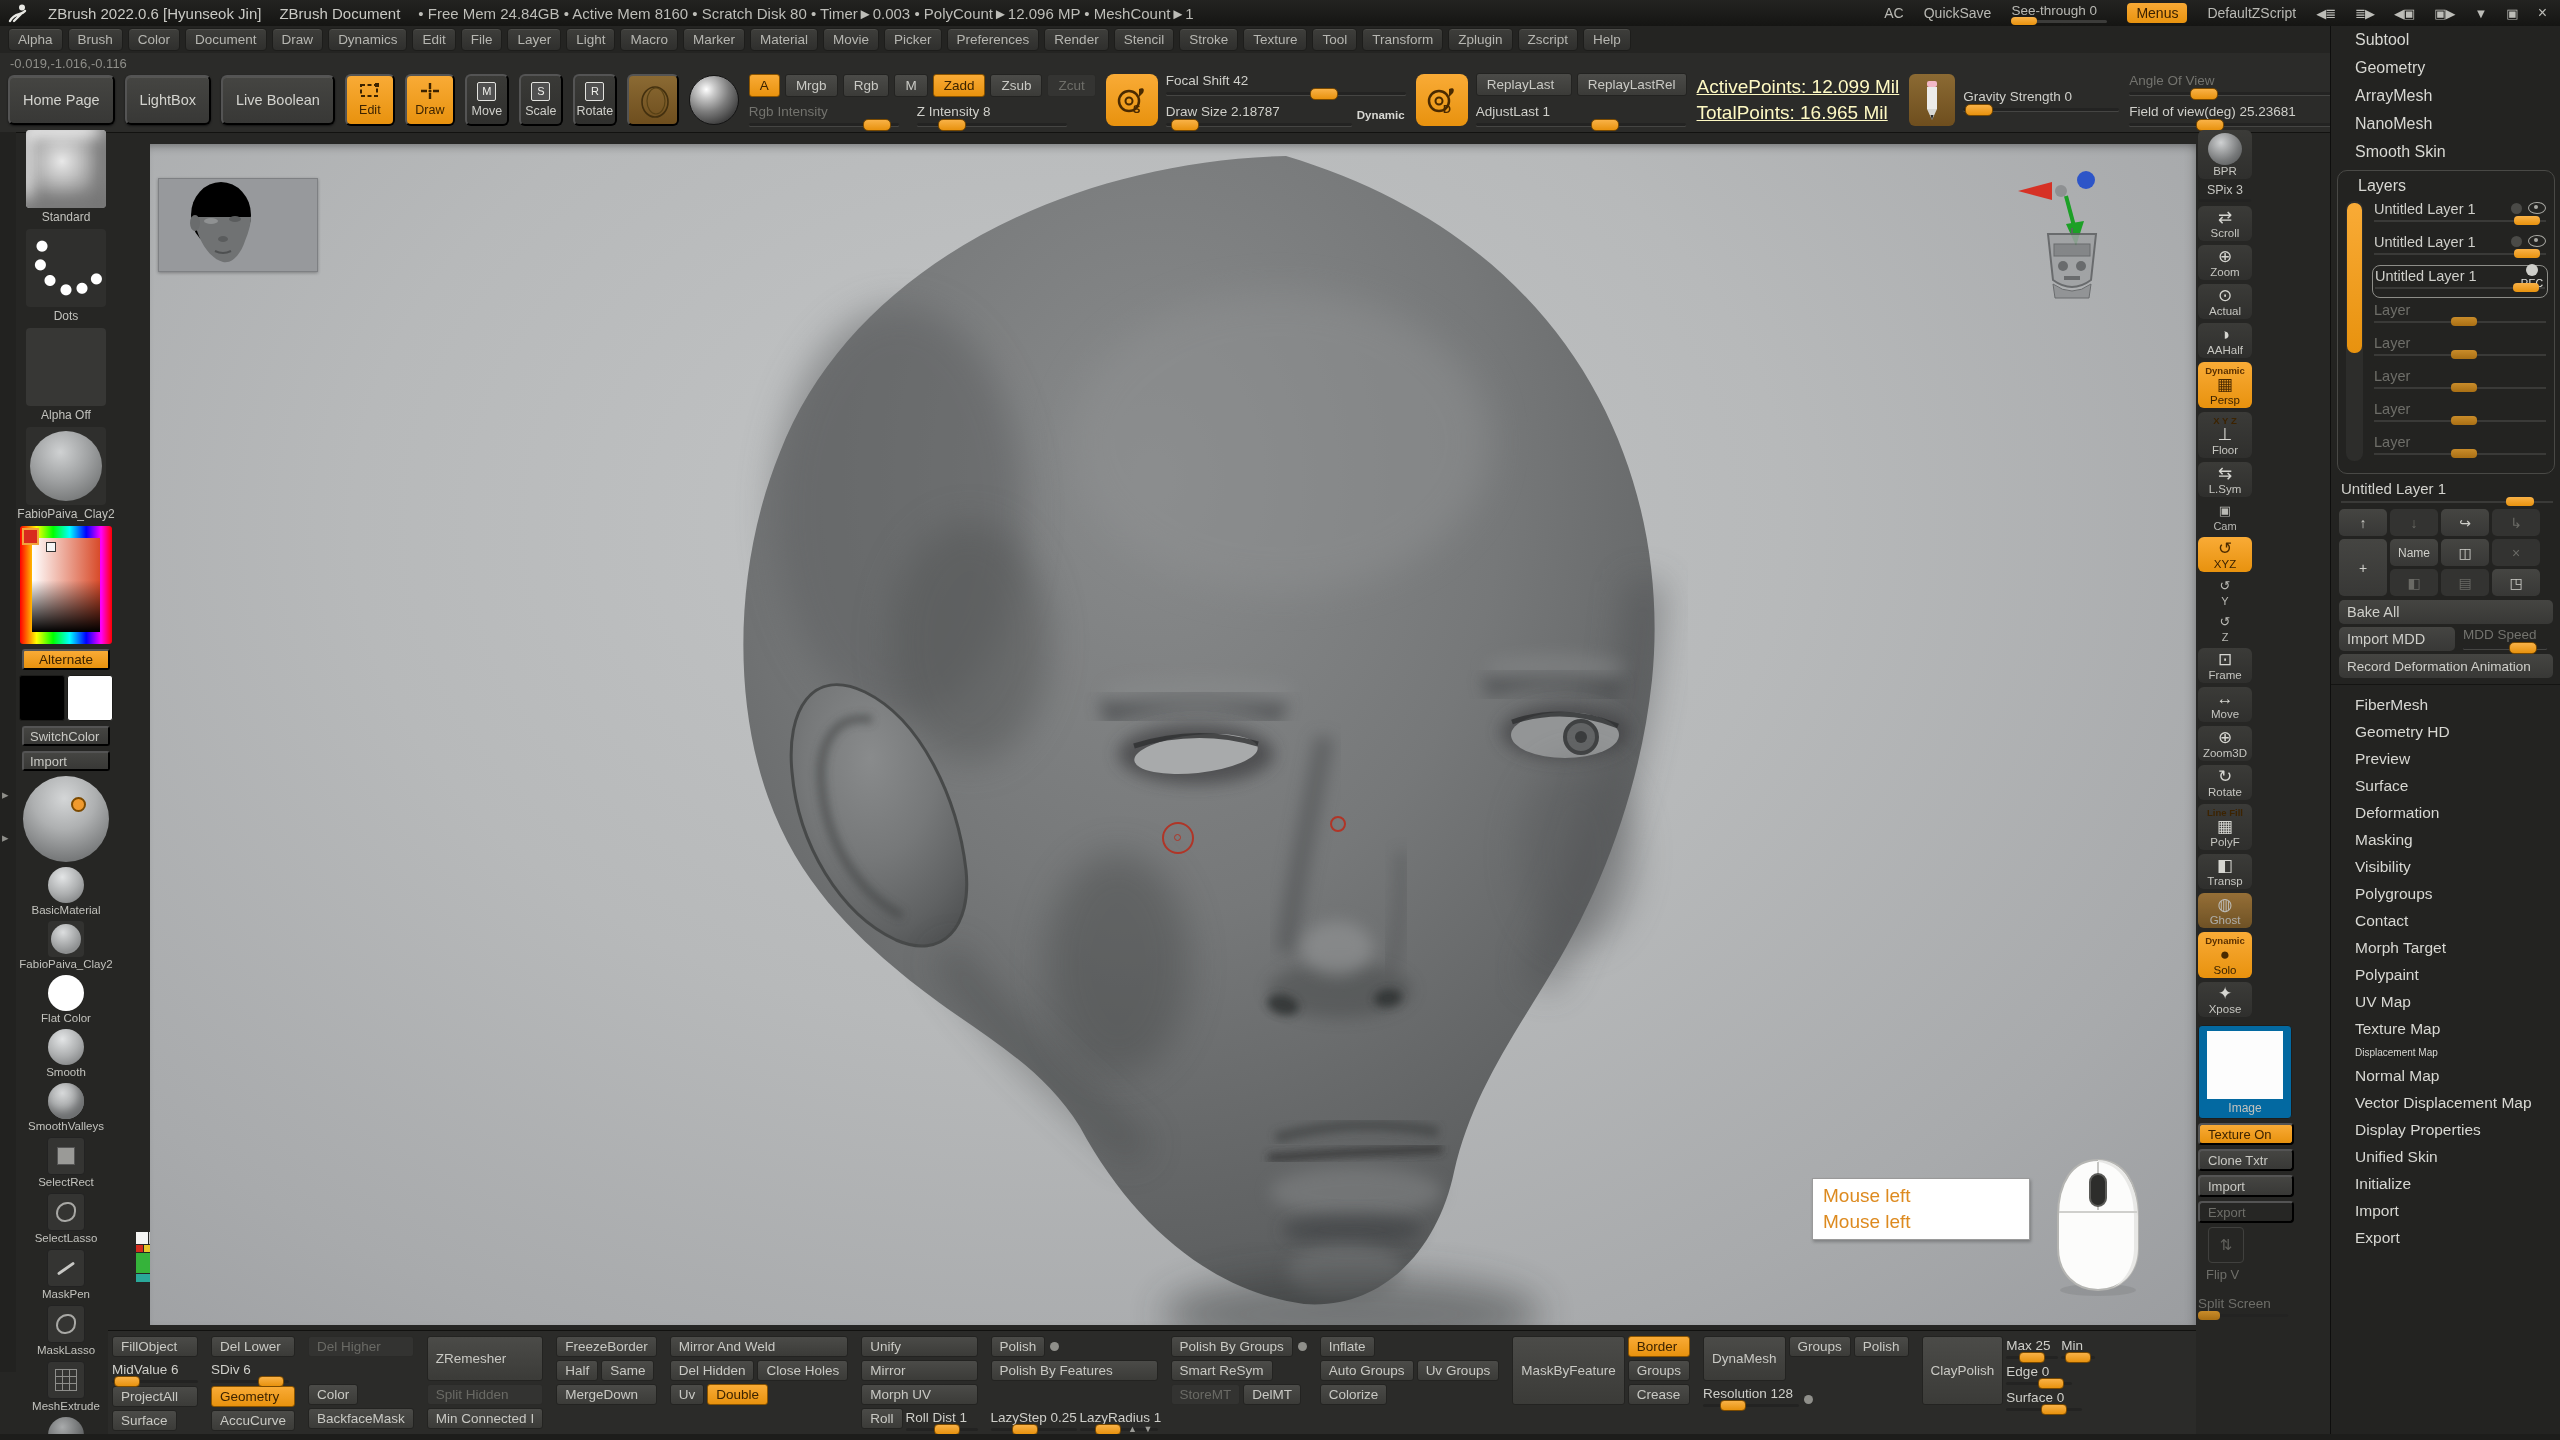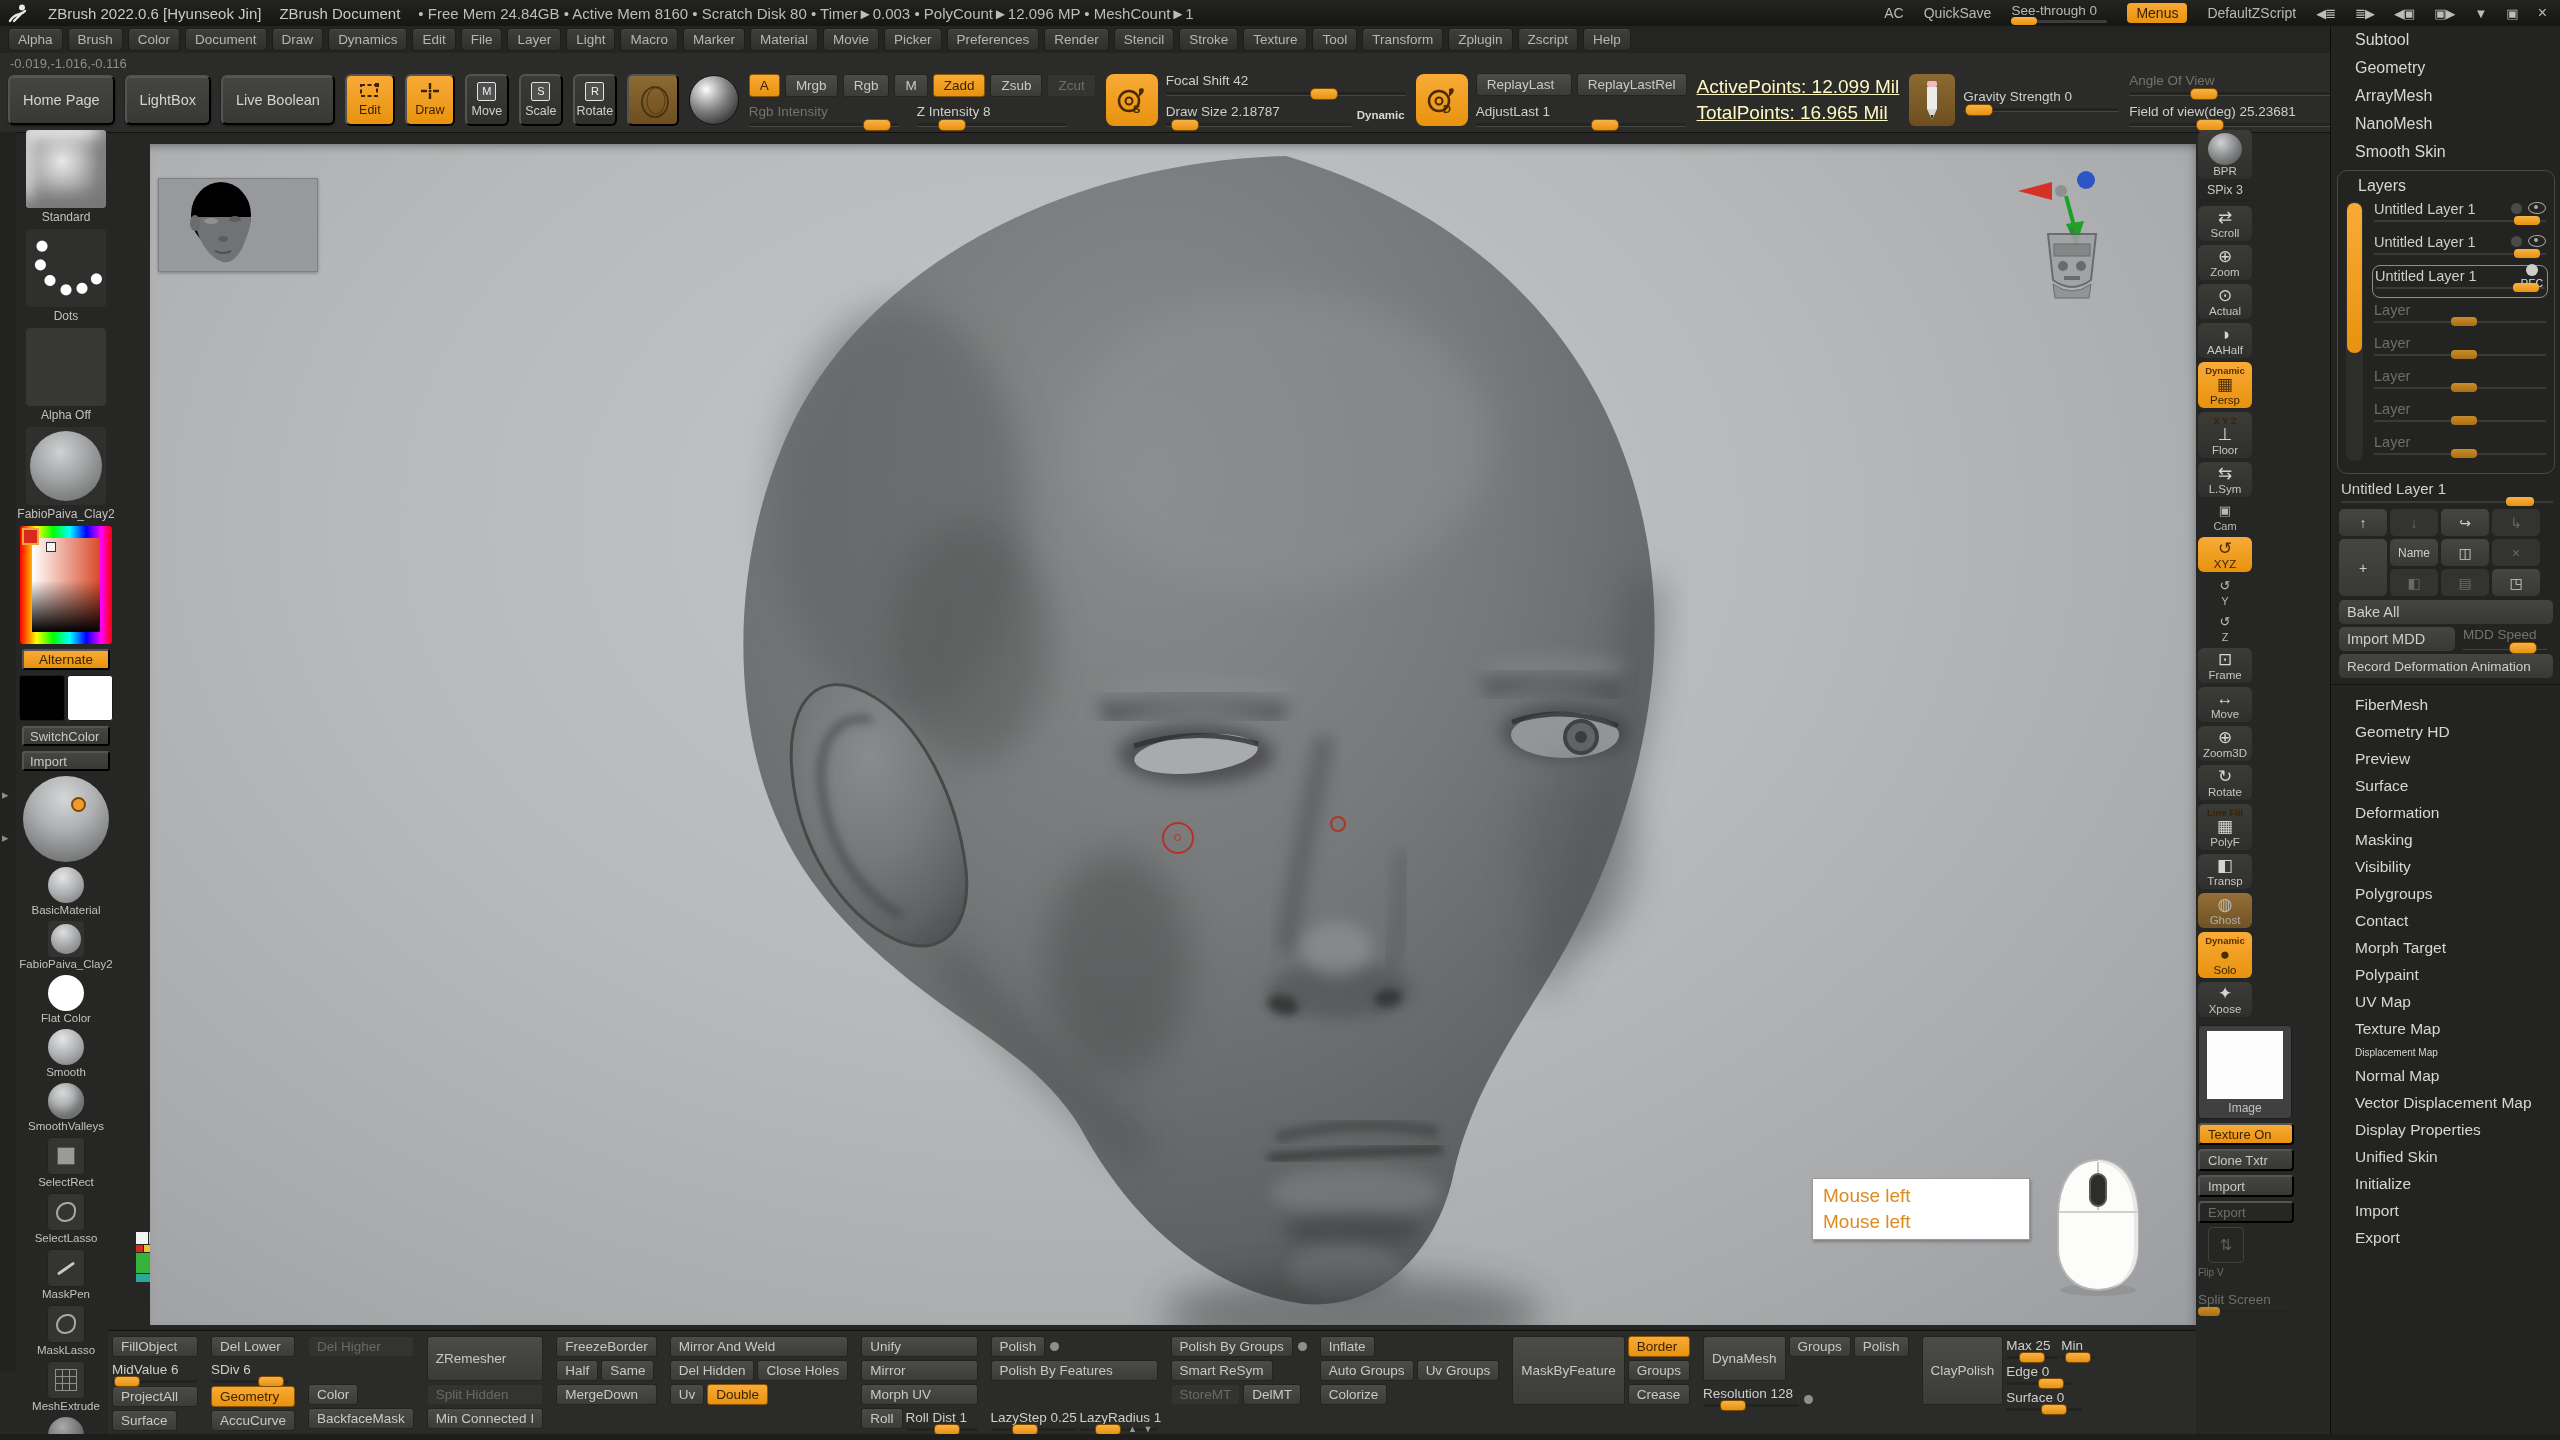--- a/index.html
+++ b/index.html
@@ -137,31 +137,31 @@
   .rs-item.ghost-on{background:linear-gradient(#a97c3a,#7c5a26);opacity:.85;}
   .rs-item.ball .rs-glyph{display:block;width:34px;height:32px;border-radius:50%;
     background:radial-gradient(circle at 38% 30%,#cfd1d2,#77797a 60%,#4c4e4f 100%);}
   .rs-item.slider{background:transparent;padding:0;}
   .rs-item.slider .rs-label{font-size:12.5px;}
   .rs-item.slider::after{content:'';display:block;width:52px;height:3px;background:#232322;border-radius:2px;margin-top:2px;position:relative;}
   .rs-item.mini{background:transparent;padding:1px 0;}
   .rs-item.mini .rs-glyph{font-size:13px;color:#b9b9b4;}
   .rs-item.mini .rs-label{font-size:11px;color:#b9b9b4;}
   .tex-panel{width:96px;display:flex;flex-direction:column;gap:4px;margin-top:4px;}
-  .tex-img{width:92px;height:92px;background:#404040;border:1px solid #1e1e1c;border-radius:4px;
+  .tex-img{width:92px;height:92px;background:#0369a1;border:1px solid #1e1e1c;border-radius:4px;
     display:flex;flex-direction:column;align-items:center;}
   .tex-img .white{width:76px;height:68px;background:#fdfdfd;margin-top:5px;}
   .tex-img .cap{font-size:12px;color:#c2c2bd;margin-top:2px;}
   .tex-btn{height:22px;border-radius:4px;background:linear-gradient(#454542,#383836);font-size:13px;color:#c9c9c4;
     display:flex;align-items:center;padding-left:8px;}
   .tex-btn.on{background:linear-gradient(#f9ab36,#e8920e);color:#3c2300;}
   .tex-btn.dim{background:transparent;color:#6e6e69;}
   .flipv{width:34px;height:34px;margin-left:10px;border:1px solid #4c4c49;border-radius:4px;display:grid;place-items:center;
     color:#7a7a75;font-size:15px;opacity:.7;}
-  .flipv-lab{font-size:10px;color:#6e6e69;margin-left:0;}
+  .flipv-lab{font-size:13px;color:#6e6e69;margin-left:8px;}
   .splitscreen{margin-top:10px;font-size:13.5px;color:#6e6e69;}
   .splitscreen .strack{width:90px;height:3px;background:#232322;margin-top:3px;position:relative;border-radius:2px;}
   .splitscreen .shnd{position:absolute;left:0;top:-3px;width:22px;height:9px;border-radius:4px;background:linear-gradient(#c98c2a,#a96f14);}
   
   .rightpanel{position:absolute;left:2330px;top:26px;width:230px;height:1414px;background:#232321;border-left:1px solid #0e0e0d;}
   .rp-menu{display:block;padding:5px 0 5px 24px;font-size:16px;color:#d8d8d3;white-space:nowrap;}
   .layersbox{margin:4px 6px;border:1px solid #49494­6;border:1px solid #494946;border-radius:10px;padding:4px 6px 8px;position:relative;}
   .layers-title{font-size:16px;color:#d8d8d3;padding-left:14px;margin:2px 0 4px;}
   .l-scroll{position:absolute;left:8px;top:30px;width:17px;height:260px;background:#2d2d2b;border-radius:8px;}
   .l-scroll .bar{position:absolute;left:1px;top:2px;width:15px;height:150px;border-radius:7px;

